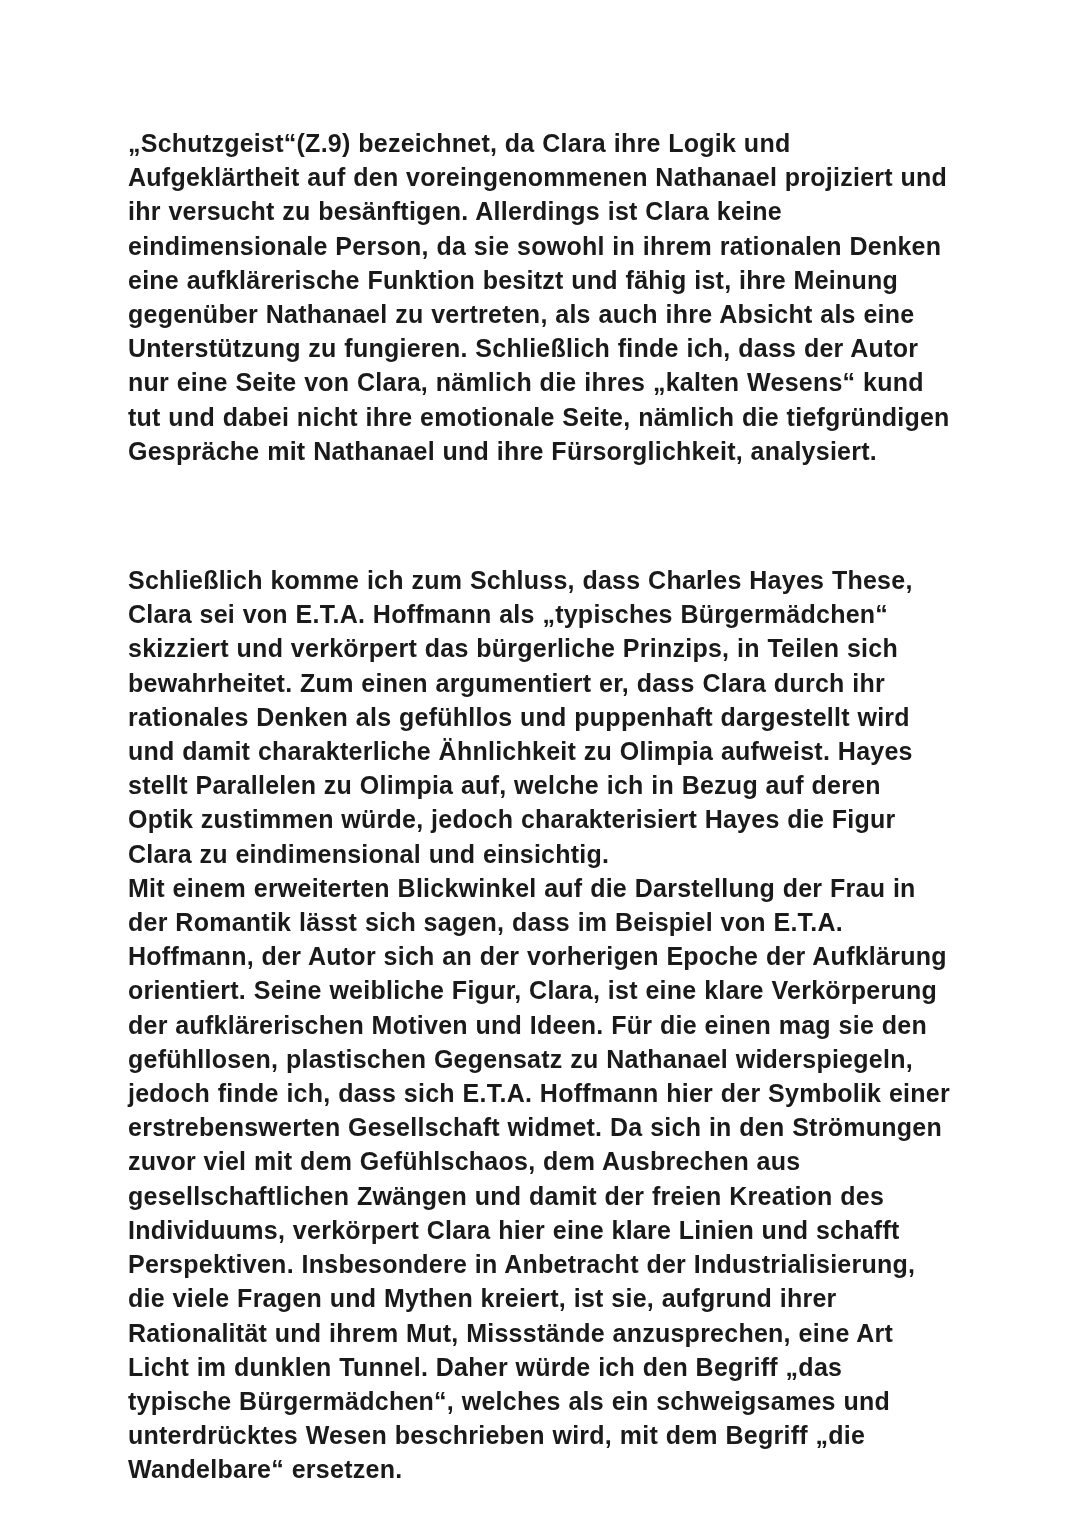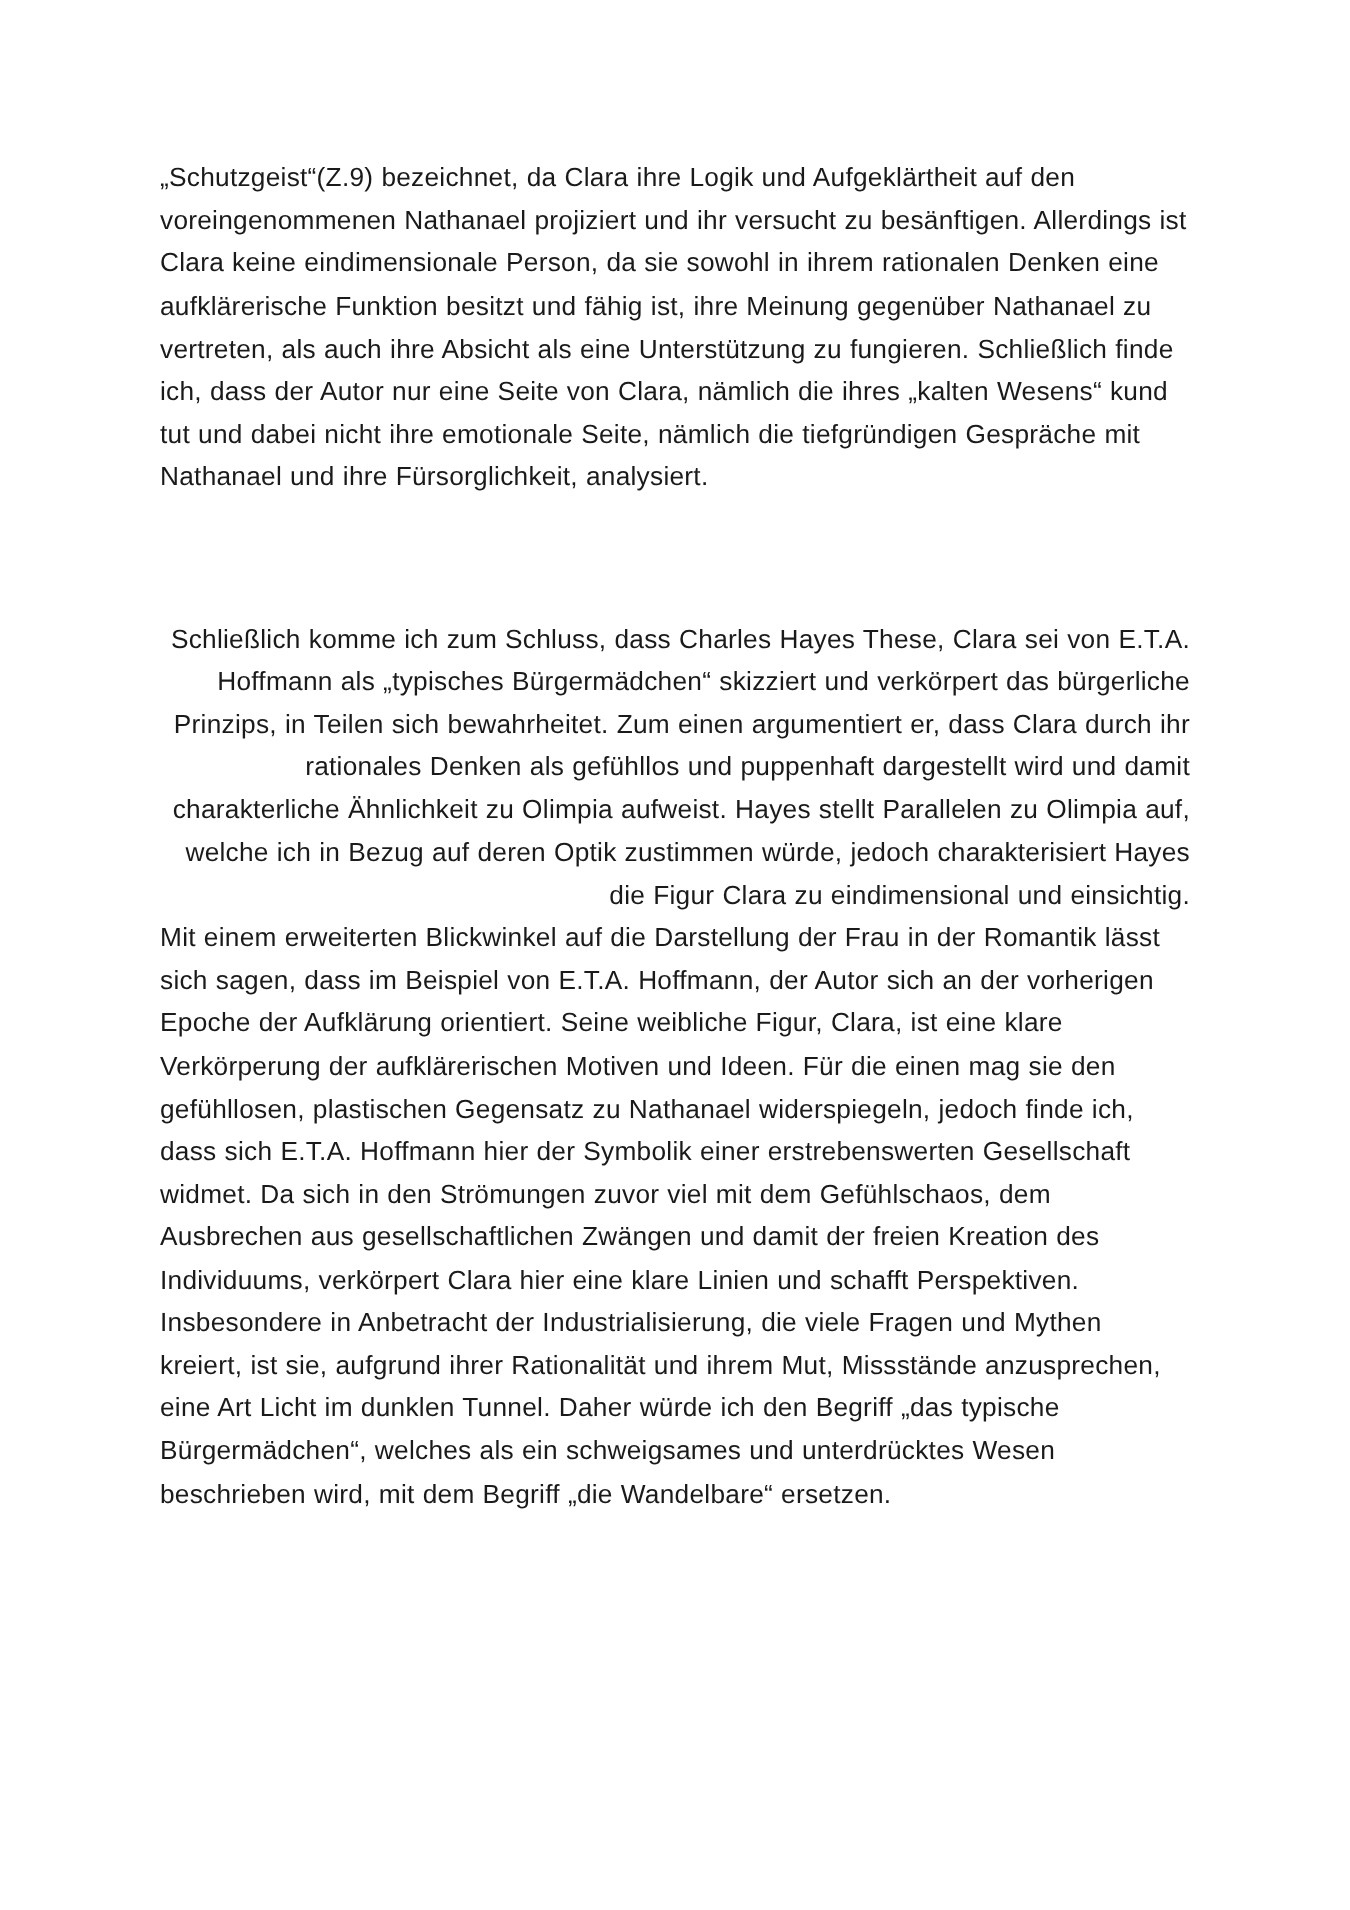--- a/index.html
+++ b/index.html
@@ -21,30 +21,30 @@
     height: 1528px;
     background: #ffffff;
     box-sizing: border-box;
     padding: 126px 128px 0 128px;
   }
   .doc-body {
     width: 824px;
   }
   p {
     margin: 0;
-    font-size: 21px;
+    font-size: 25px;
     line-height: 34.2px;
     color: #1a1a1a;
     text-align: left;
     letter-spacing: 0.01em;
     word-spacing: 0.02em;
+    font-weight: bold;
   }
   .para-gap-large {
     margin-top: 95px;
-    text-align: right;
   }
   .para-gap-none {
     margin-top: 0;
   }
 </style>
 </head>
 <body>
 
 <div class="page">
   <div class="doc-body">

